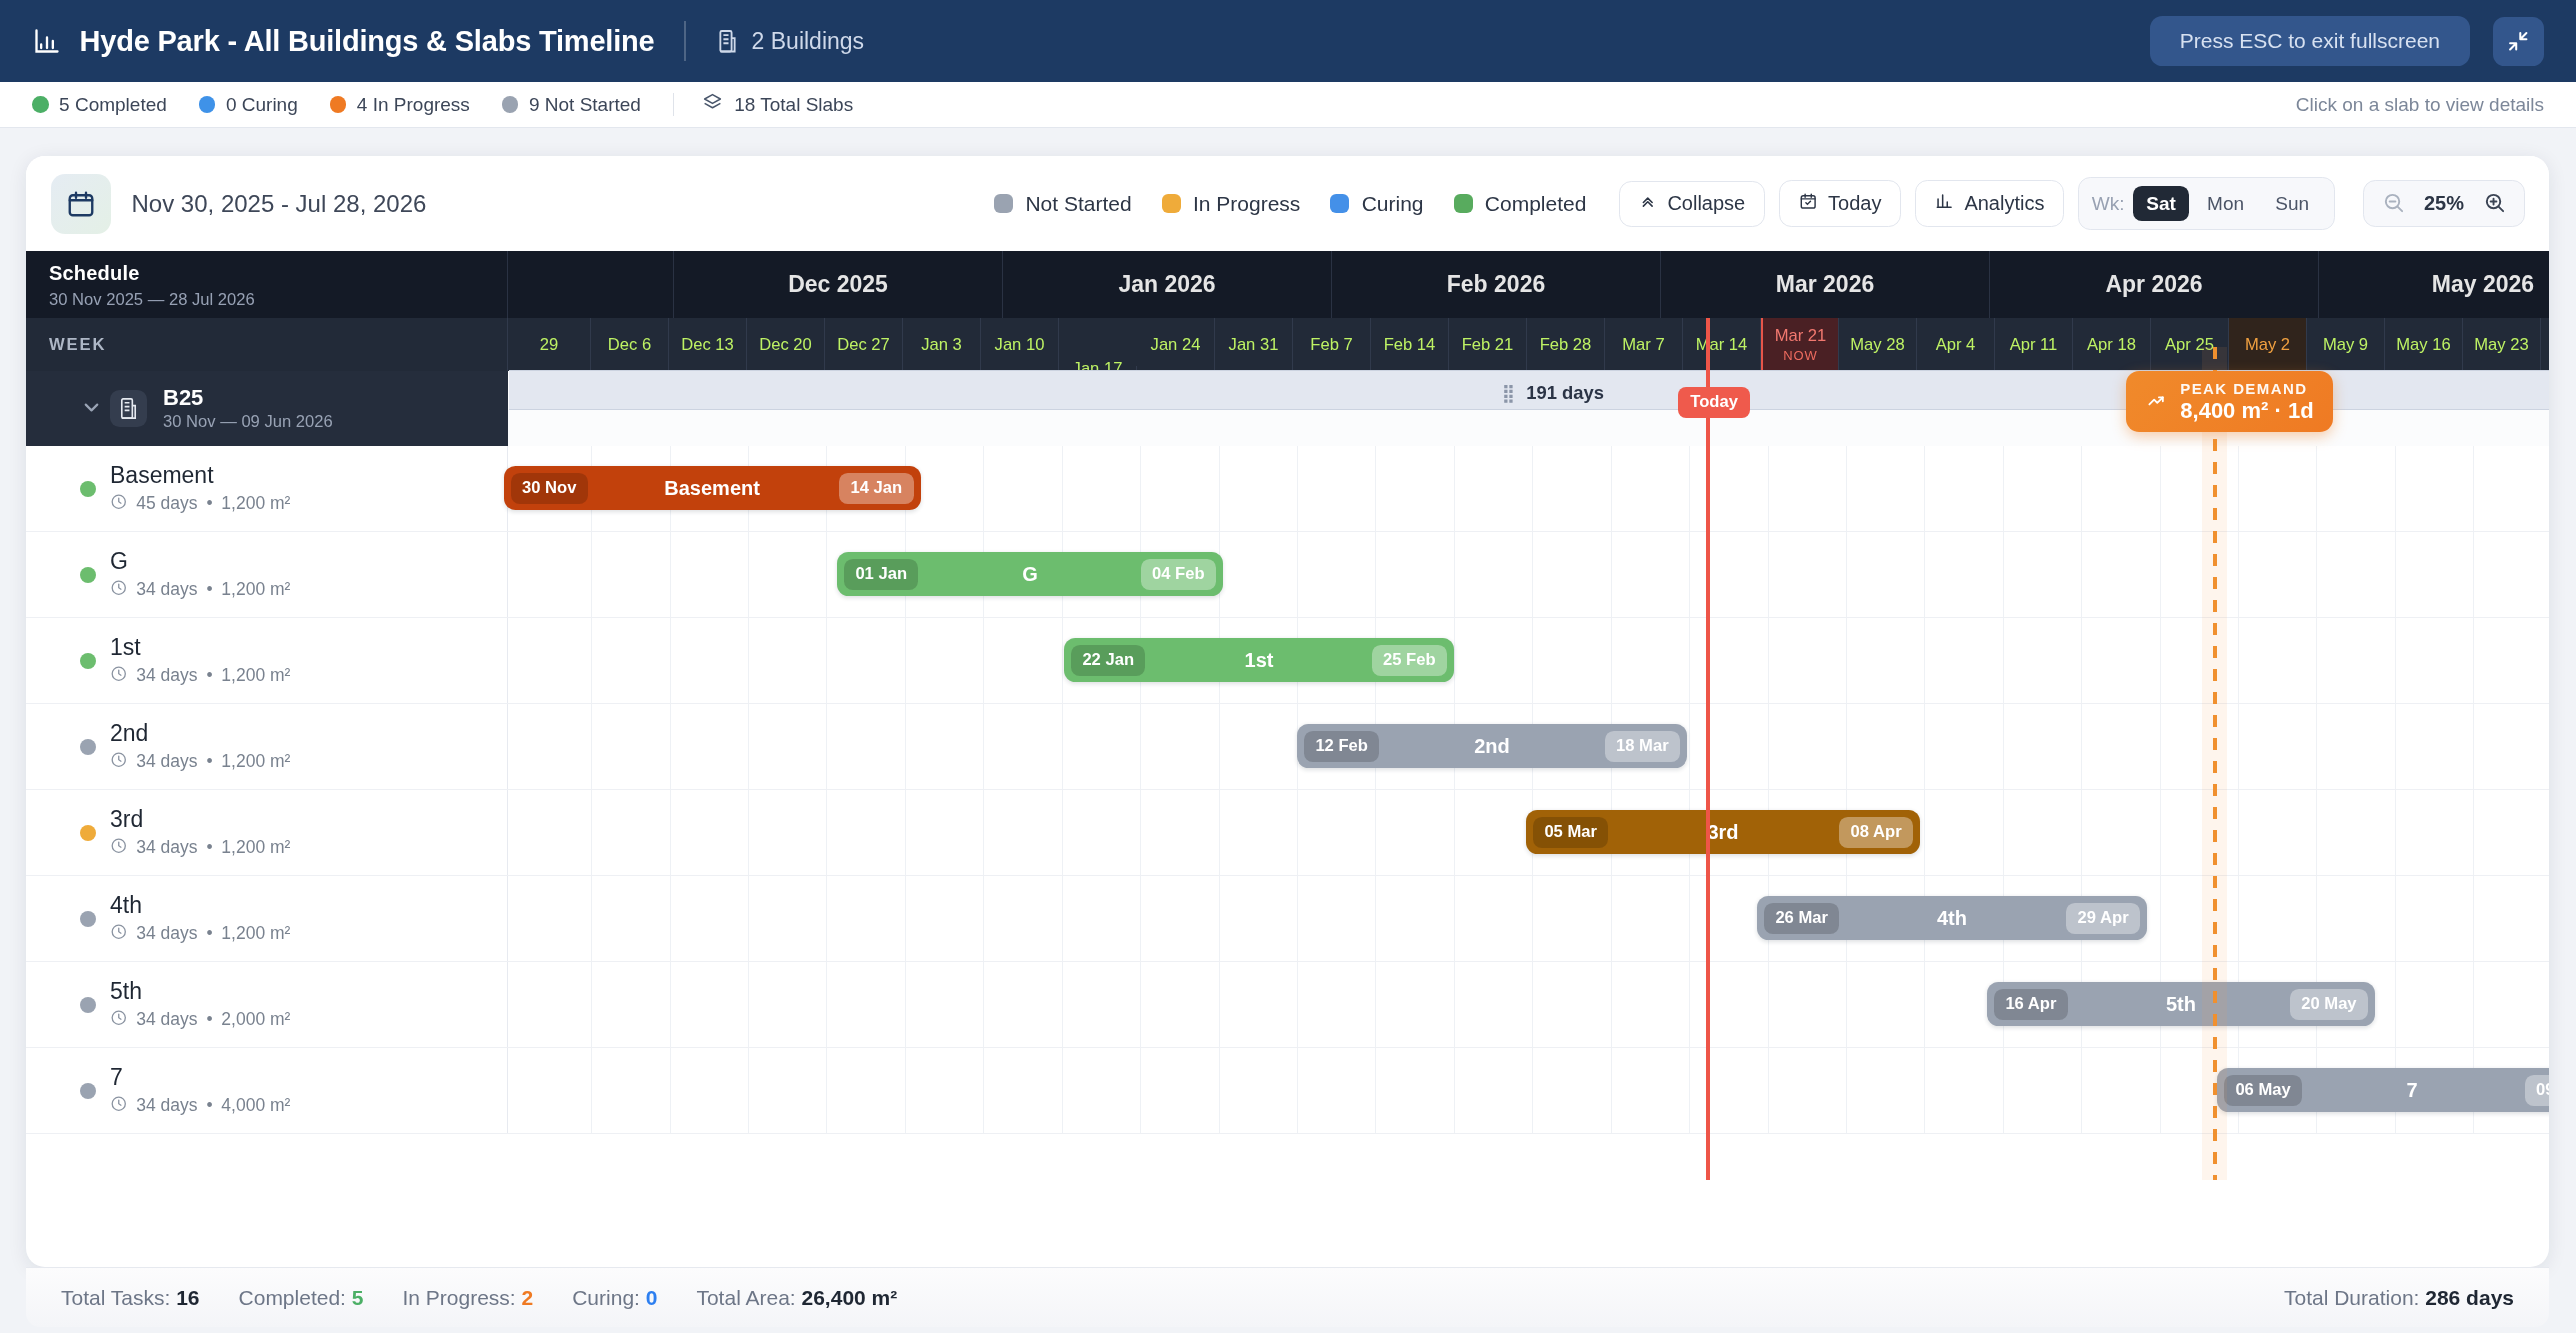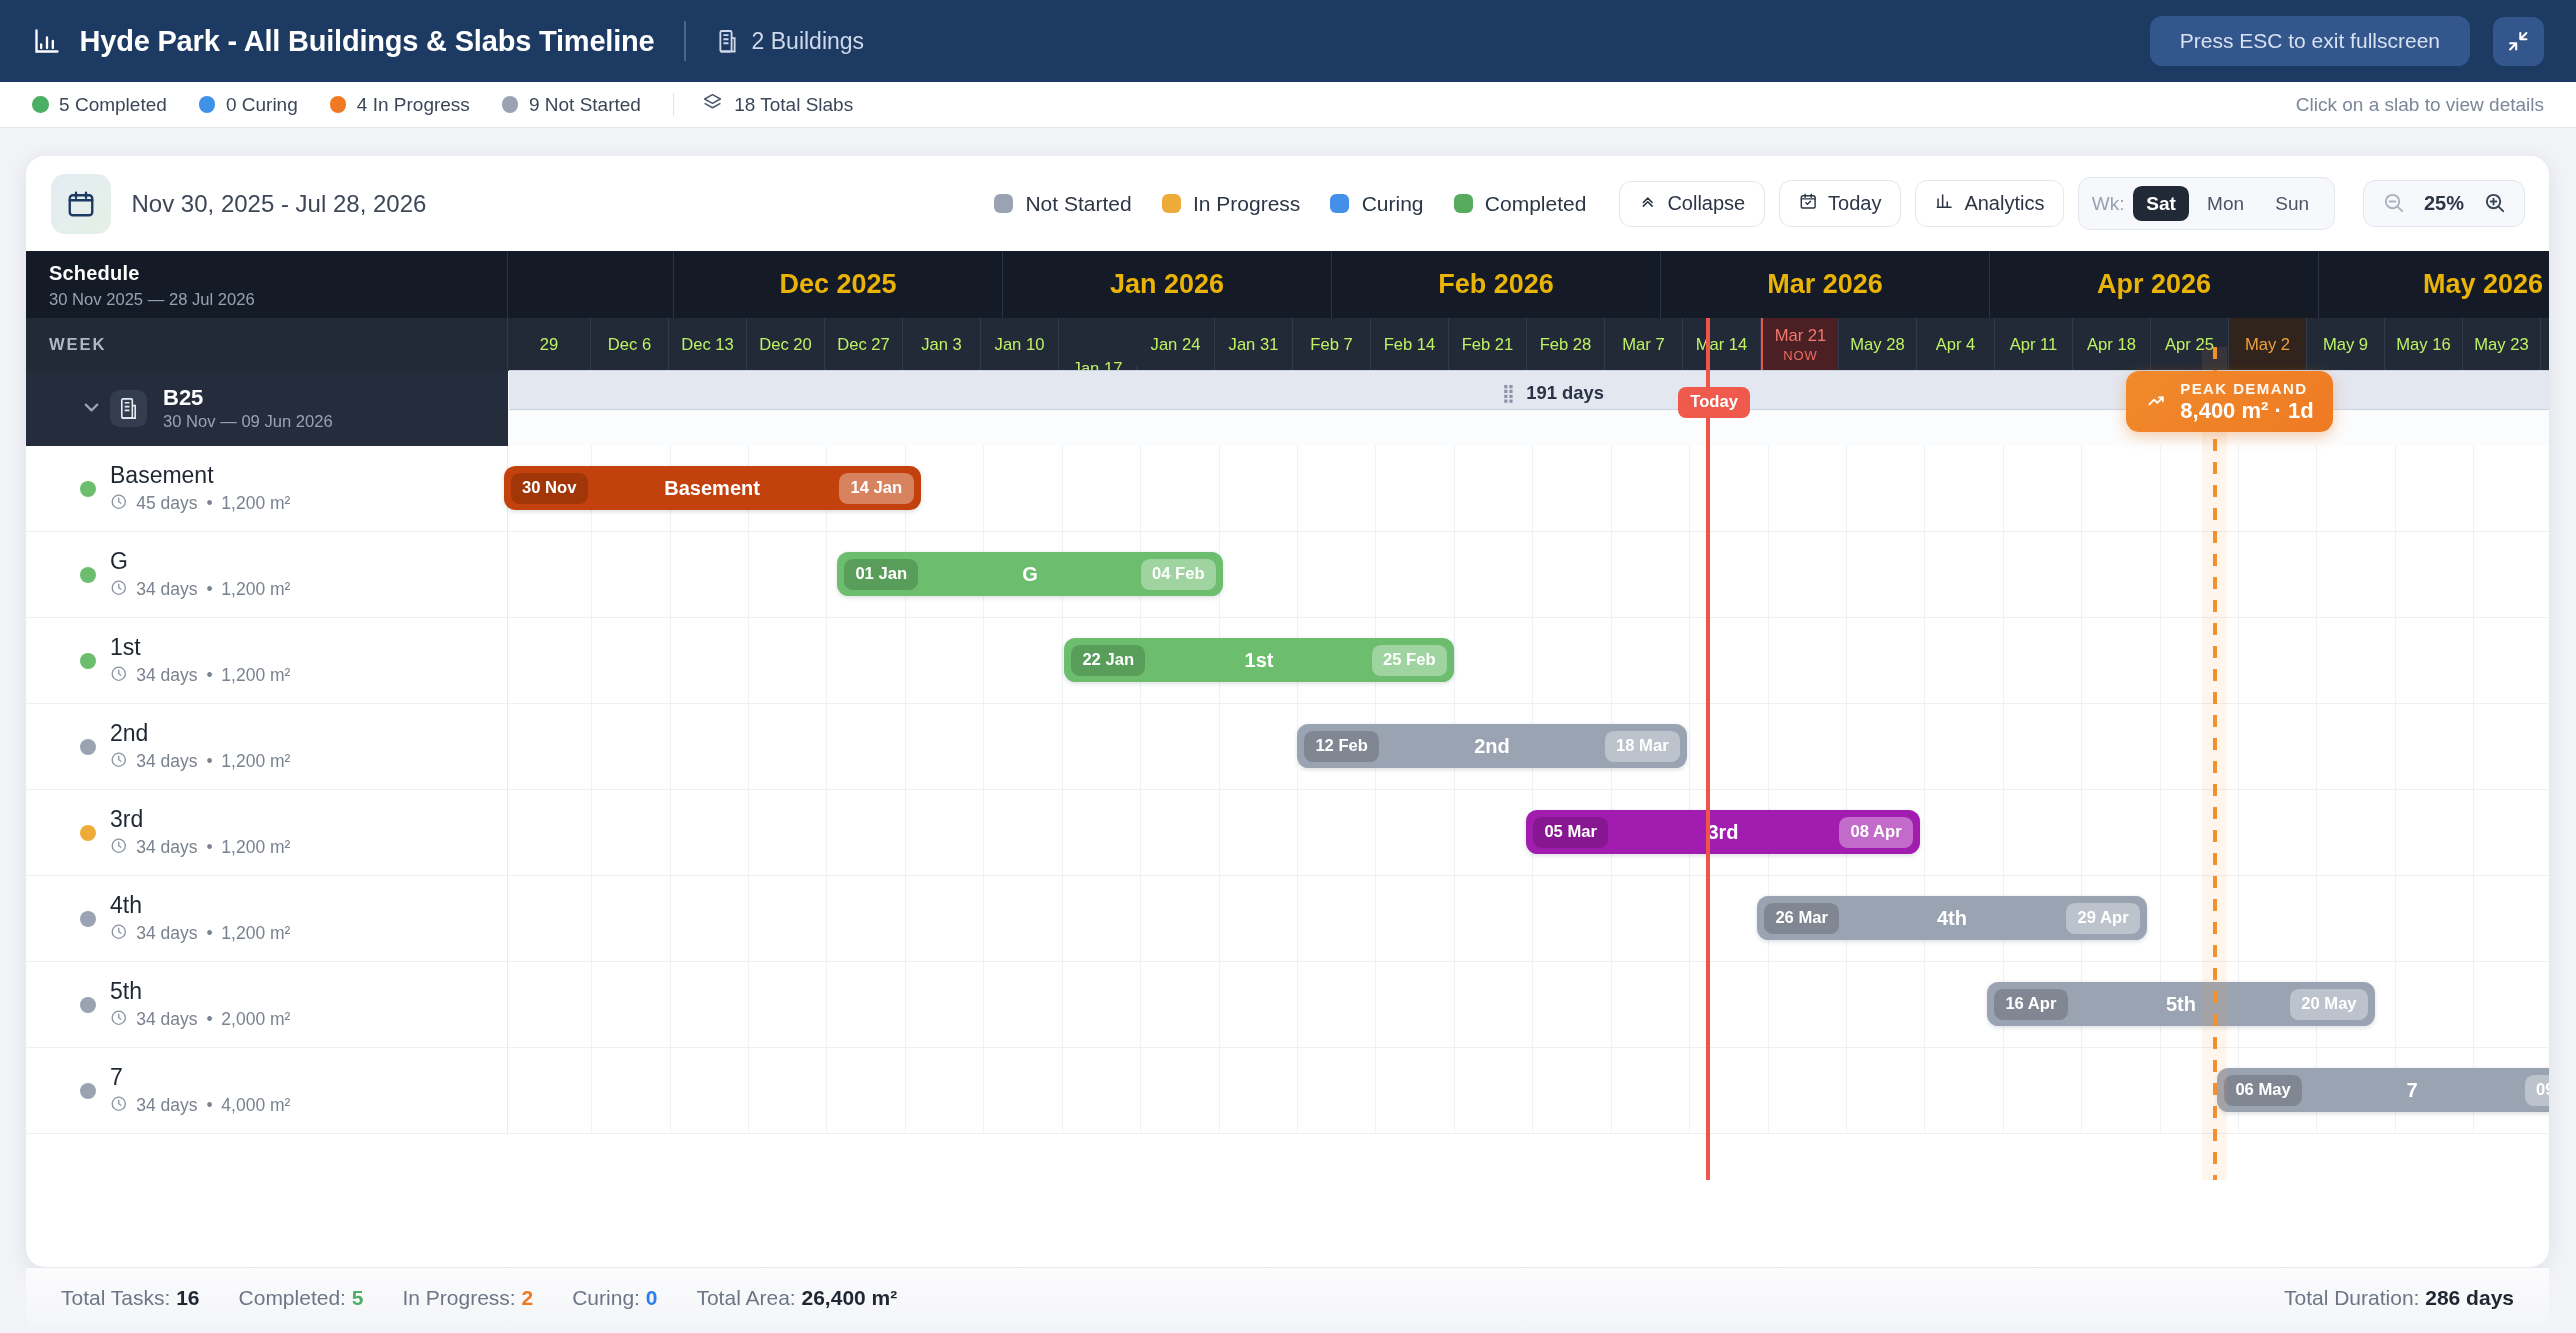--- a/index.html
+++ b/index.html
@@ -119,21 +119,21 @@
   .sched-cell {
     width: 482px; min-width:482px; background:#141a26; color:#fff;
     padding: 11.4px 23px; border-right:0.9px solid #2a3243;
   }
   .sched-title { font-size: 20px; font-weight:bold; letter-spacing:0.2px;}
   .sched-sub { font-size: 16.6px; color:#97a1b4; margin-top: 4.4px;}
 
   .months { display:flex; flex:1; position:relative; }
   .mcell {
     display:flex; align-items:center; justify-content:center;
-    color:#eab308; font-size:27px; font-weight:bold;
+    color:#e5e5e5; font-size:23px; font-weight:bold;
     border-right:0.9px solid #2a3243;
   }
 
   .week-row { display:flex; height: 53px; background:#222a38; }
   .week-cell {
     width:482px; min-width:482px; background:#222a38;
     display:flex;align-items:center; padding-left:23px;
     color:#aeb7c6; font-size:16.6px; letter-spacing:1.9px; font-weight:bold;
     border-right:0.9px solid #313a4c;
   }
@@ -769,21 +769,21 @@
             <div class="gridcol" style="left: 1260px;"></div>
             <div class="gridcol" style="left: 1338px;"></div>
             <div class="gridcol" style="left: 1416px;"></div>
             <div class="gridcol" style="left: 1495px;"></div>
             <div class="gridcol" style="left: 1573px;"></div>
             <div class="gridcol" style="left: 1652px;"></div>
             <div class="gridcol" style="left: 1730px;"></div>
             <div class="gridcol" style="left: 1808px;"></div>
             <div class="gridcol" style="left: 1887px;"></div>
             <div class="gridcol" style="left: 1965px;"></div>
-            <div class="bar" style="left: 1018px; width: 394px; background: #a21caf;">
+            <div class="bar" style="left: 1018px; width: 394px; background: #a16207;">
               <span class="chip start">05 Mar</span>
               <span>3rd</span>
               <span class="chip end">08 Apr</span>
             </div>
           </div>
         </div>
         <div class="srow">
           <div class="srow-left">
             <span class="srow-dot" style="background:#9aa3b1"></span>
             <span class="srow-txt">

